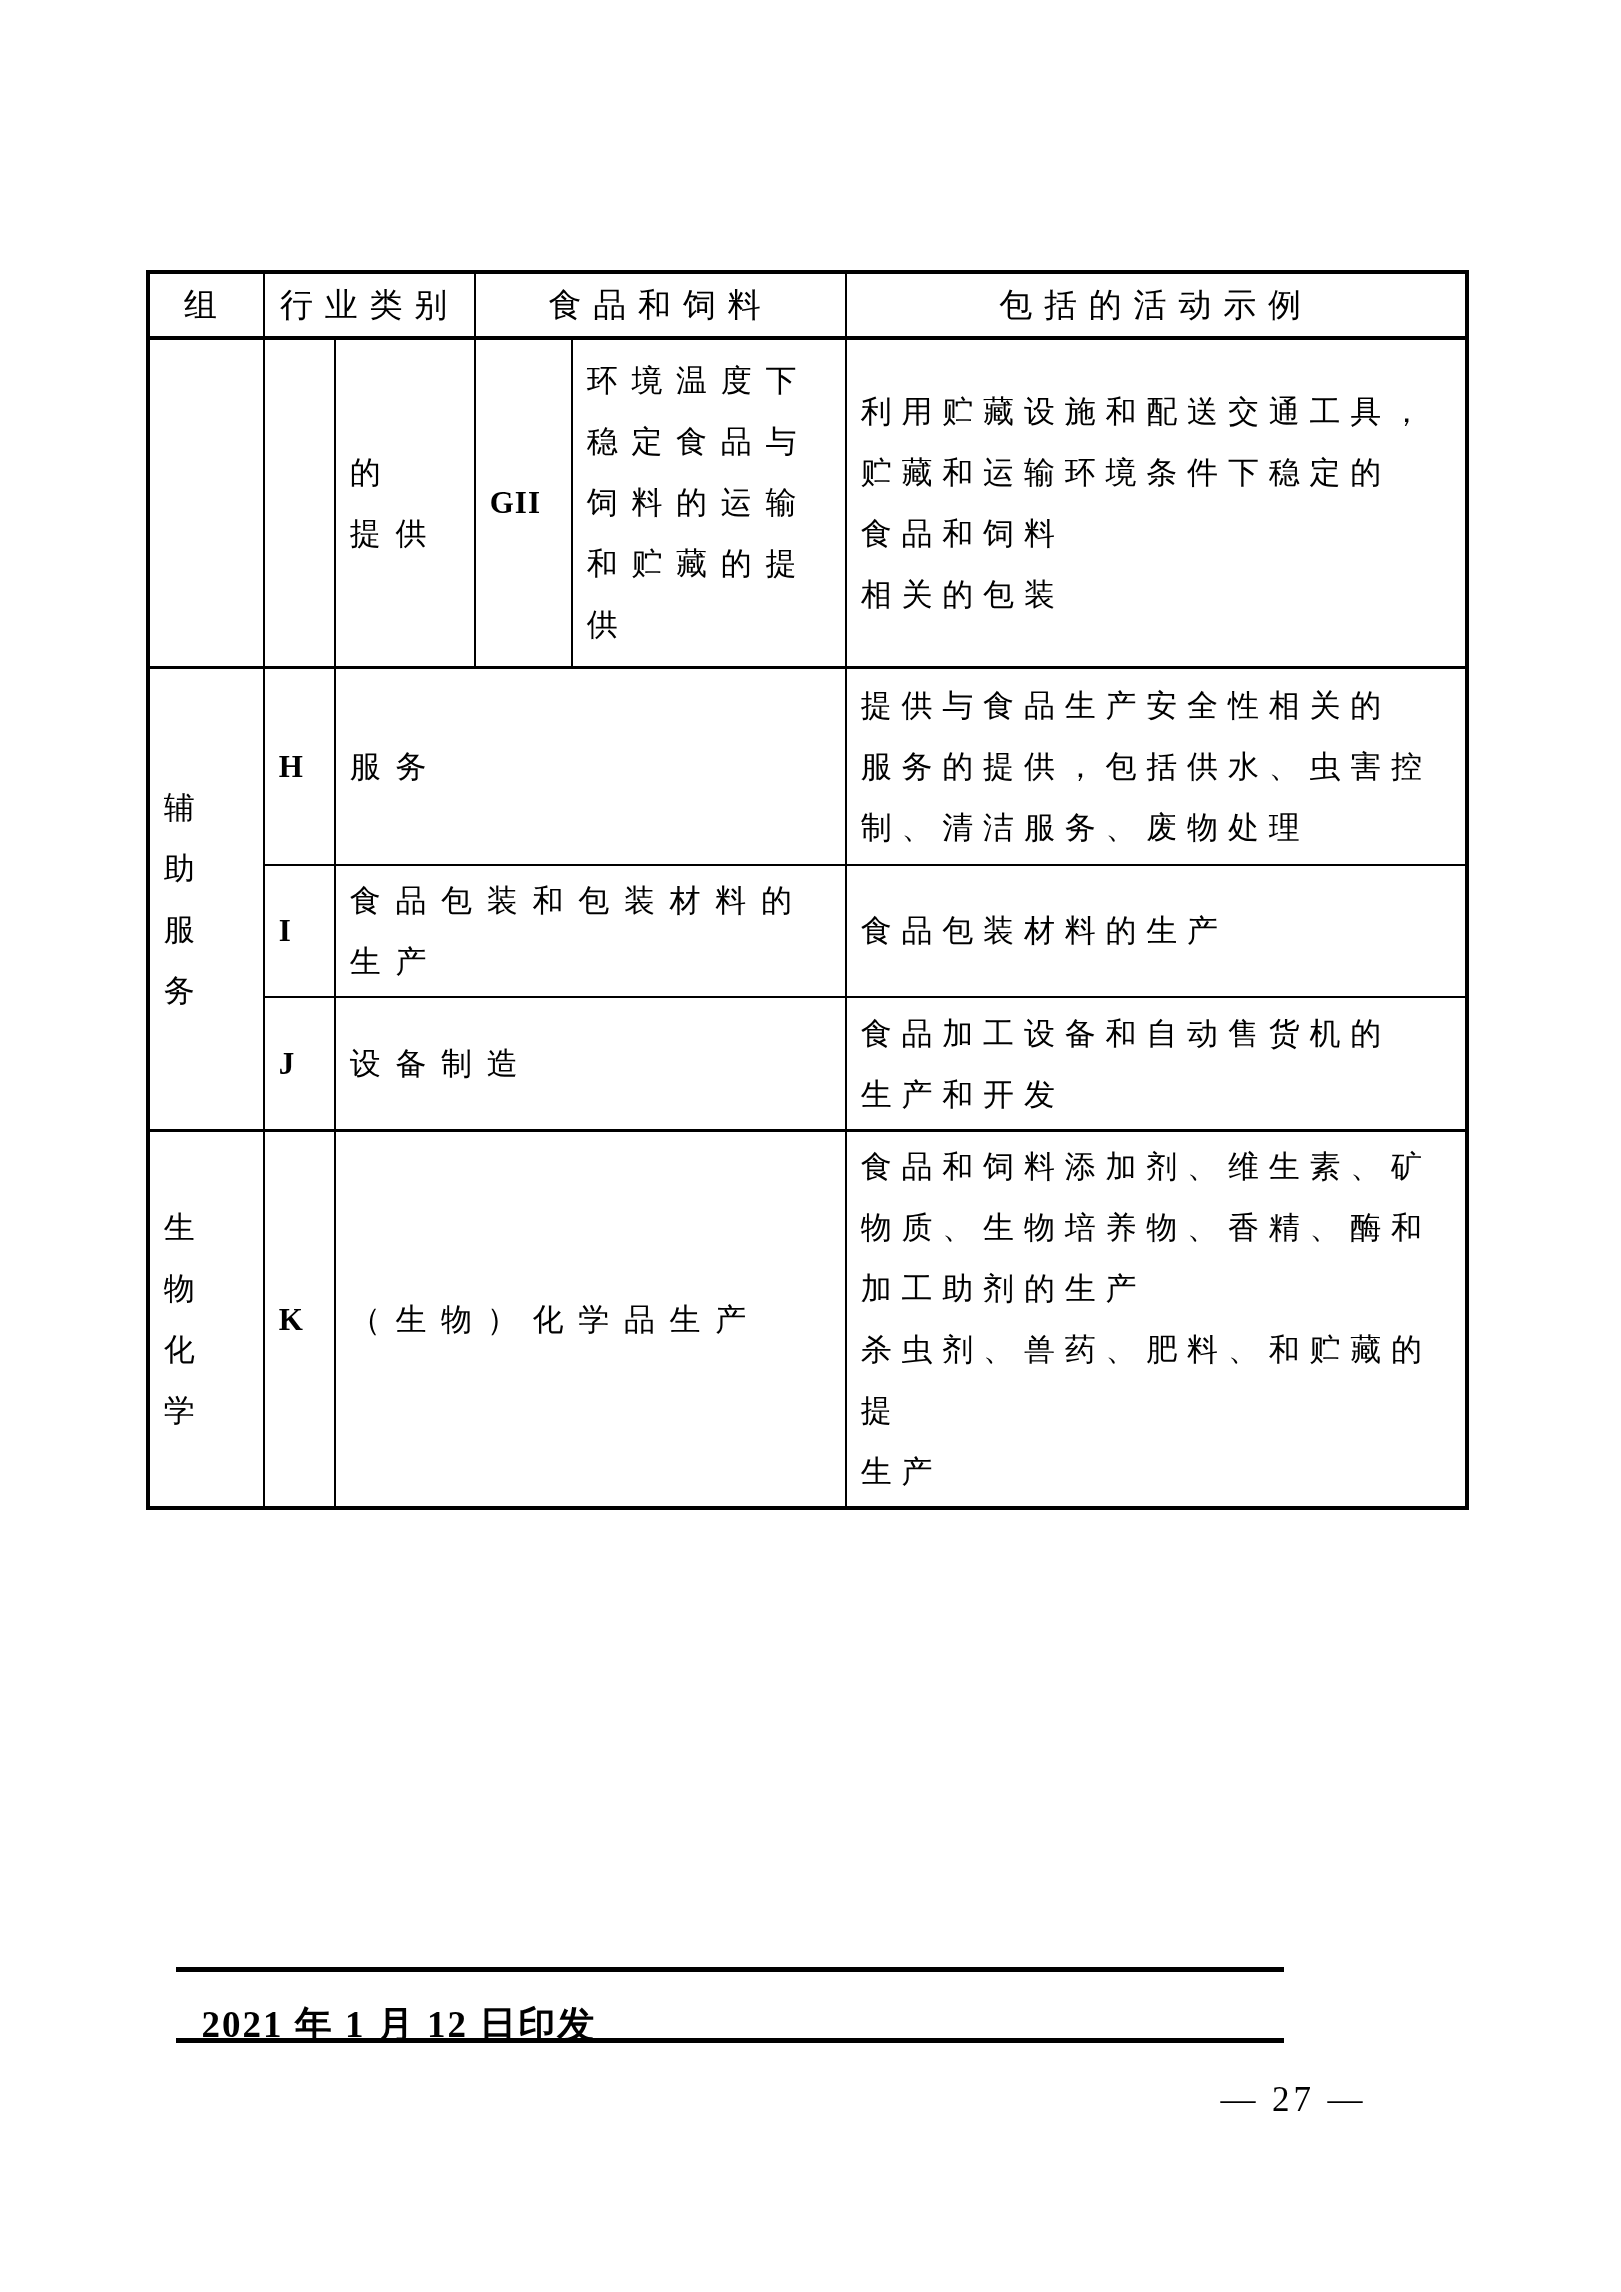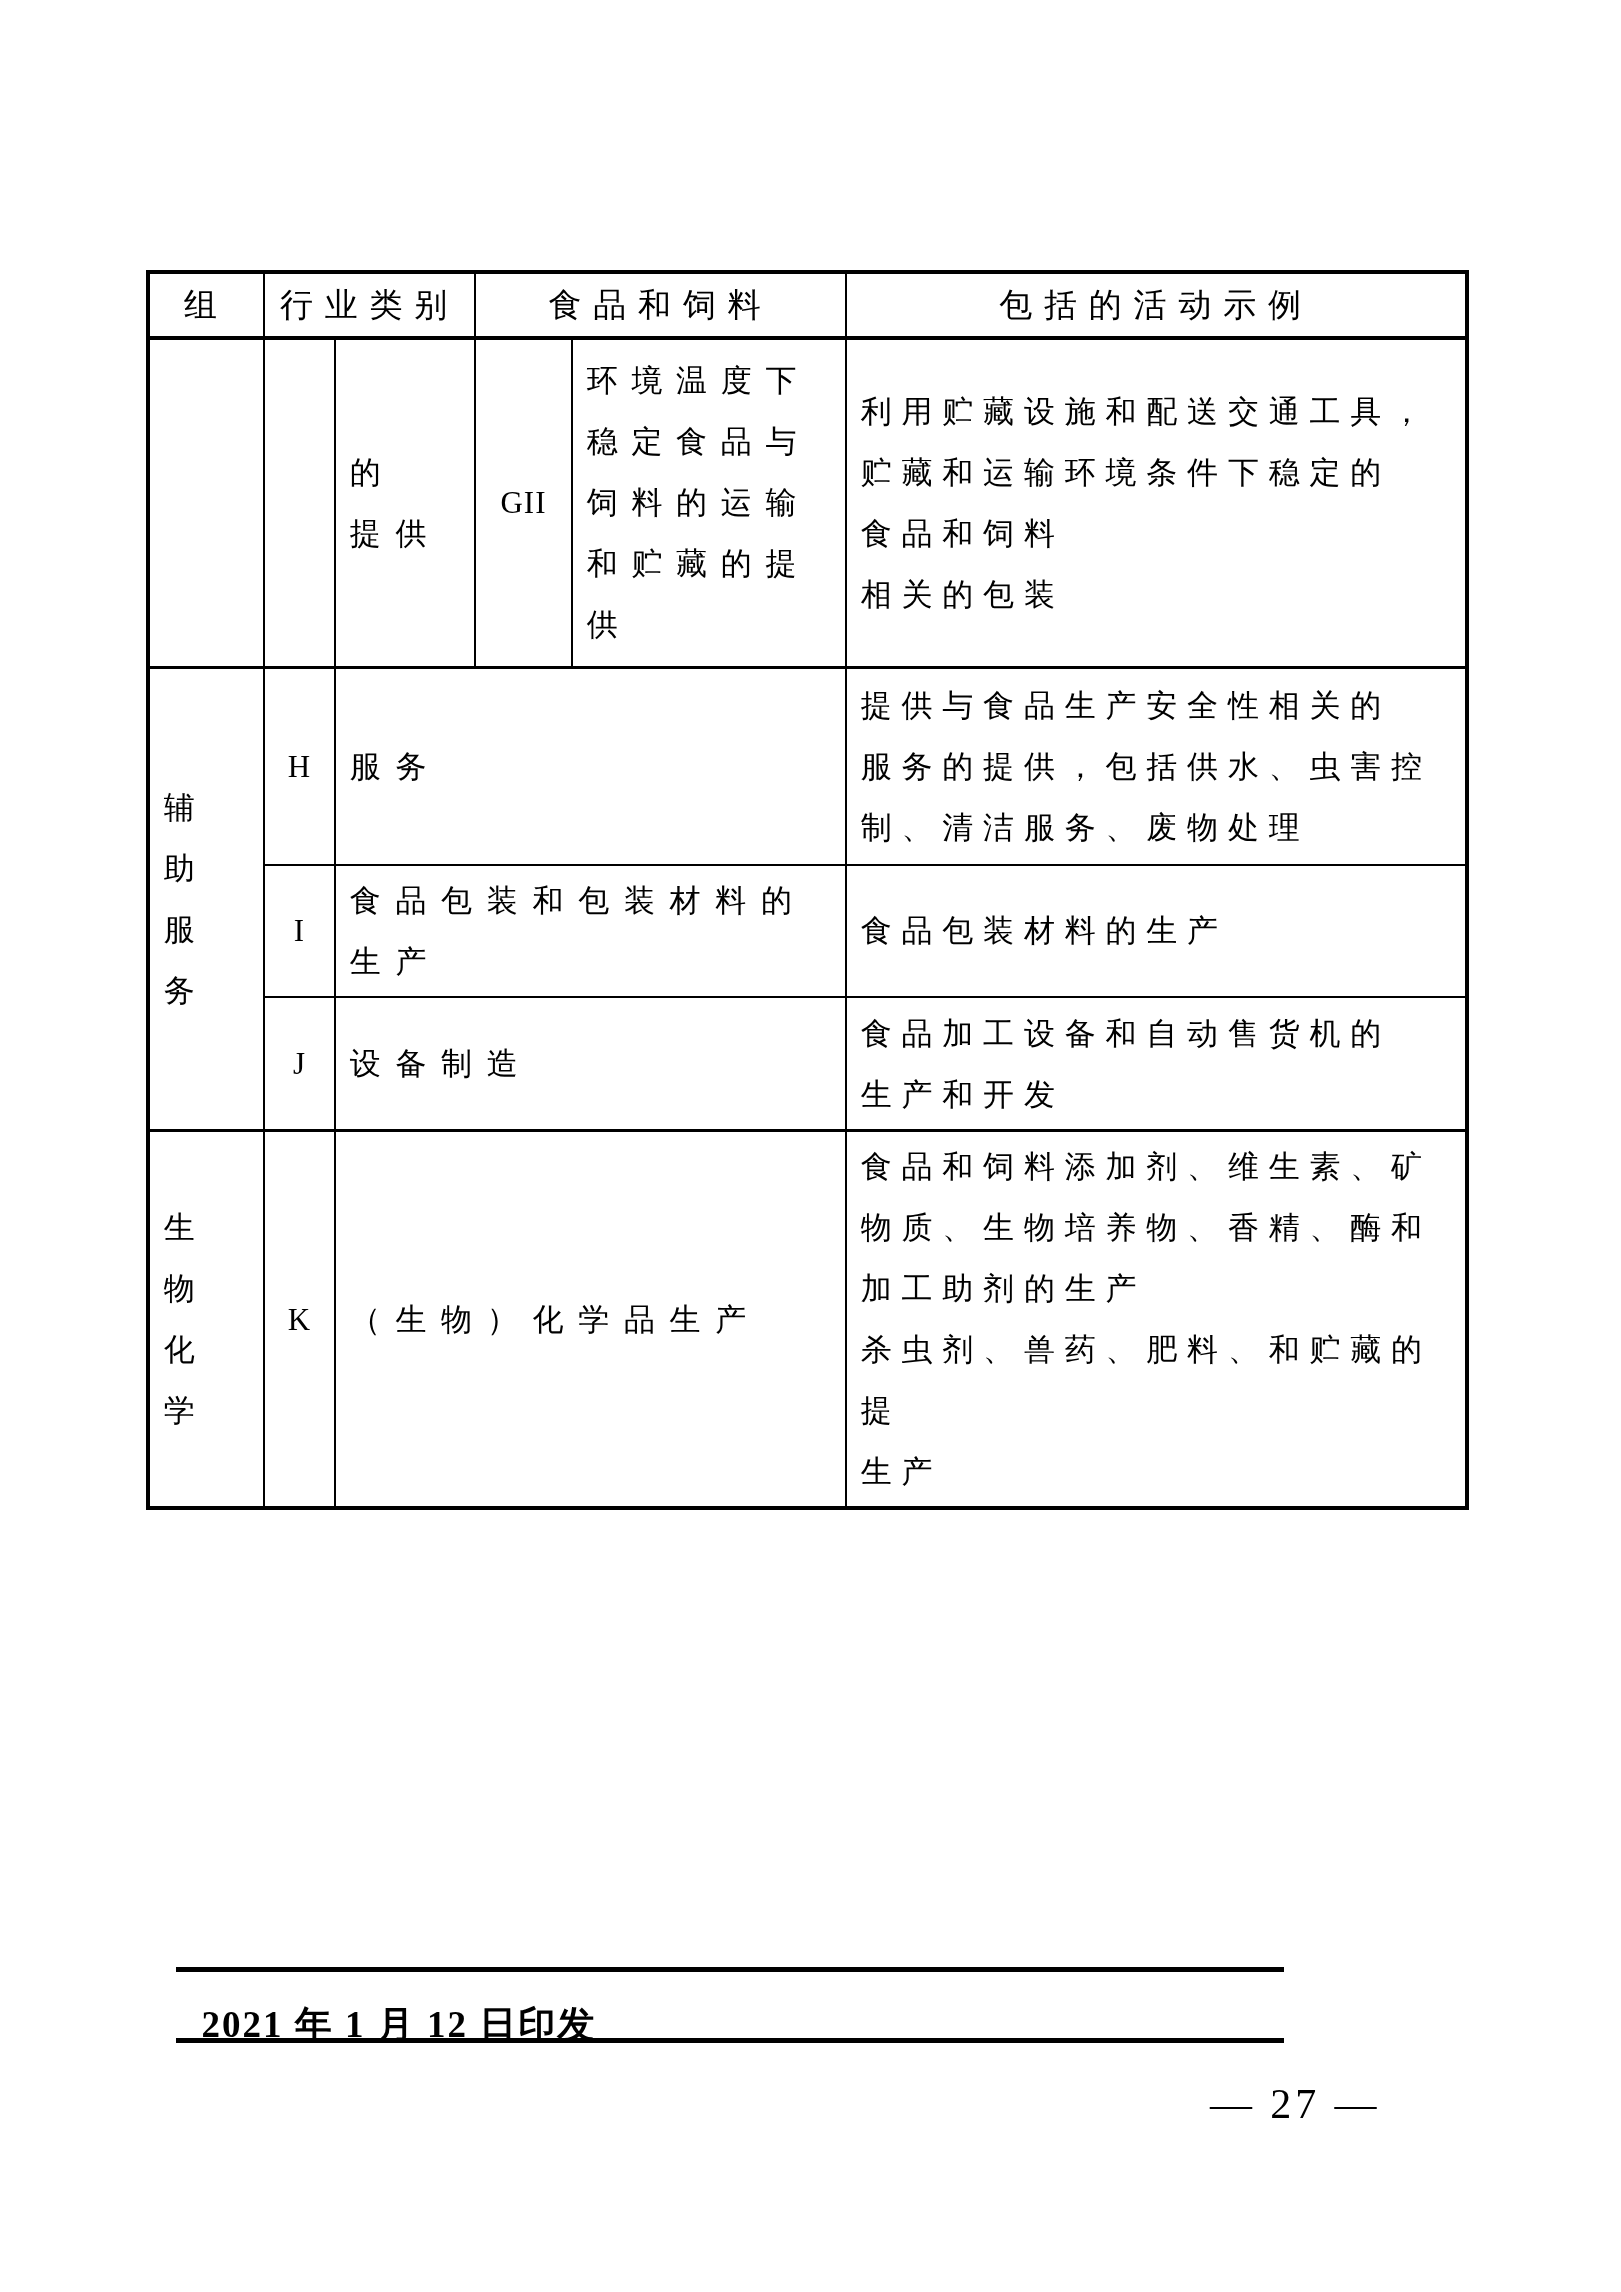--- a/index.html
+++ b/index.html
@@ -36,24 +36,25 @@
     font-size: 33px;
     text-align: center;
     letter-spacing: 11.8px;
     border-bottom: 4.9px solid #000;
     line-height: 39px;
     padding: 9.8px 3.9px;
   }
   tr.group-start td { border-top: 3.9px solid #000; }
 
   td.cell-letter {
-    text-align: center;
+    text-align: left;
     font-size: 37px;
     letter-spacing: 1px;
     padding: 0 2px;
+    font-weight: bold;
   }
   td.cell-group {
     text-align: left;
     letter-spacing: 13.7px;
     padding: 0 5.9px;
   }
   td.cell-cat  { letter-spacing: 14.7px; padding-left: 17.6px; }
   td.cell-act  { letter-spacing: 9.8px; padding-left: 15.7px; }
   td.v-top     { vertical-align: top; padding-top: 9.8px; }
   td.sub-text  { letter-spacing: 13.7px; }
@@ -87,21 +88,21 @@
     letter-spacing: 2px;
     white-space: nowrap;
     margin-top: 40px;
   }
   .page-number {
     position: absolute;
     left: 1210px;
     top: 2080px;
     width: 167px;
     text-align: center;
-    font-size: 42px;
+    font-size: 35px;
     letter-spacing: 3.9px;
     white-space: nowrap;
   }
 </style>
 </head>
 <body>
 
 <div class="page">
 
   <table class="cls-table">

